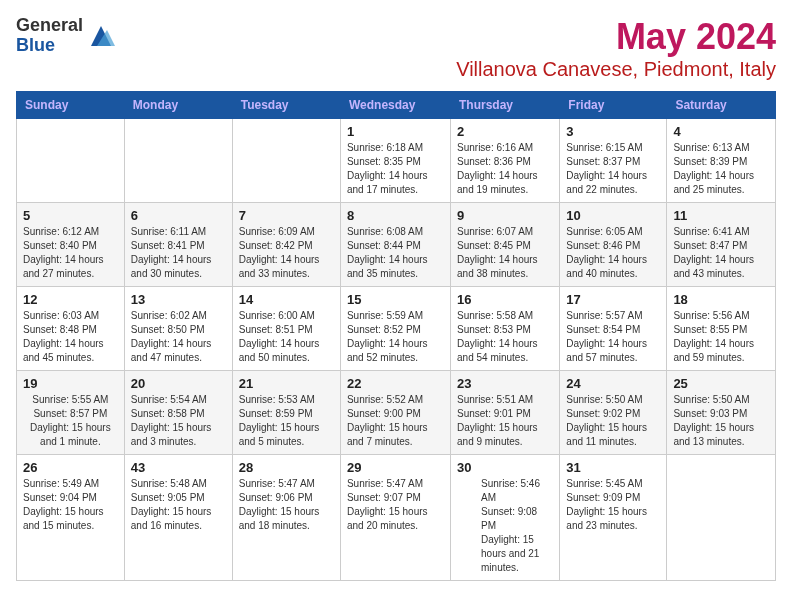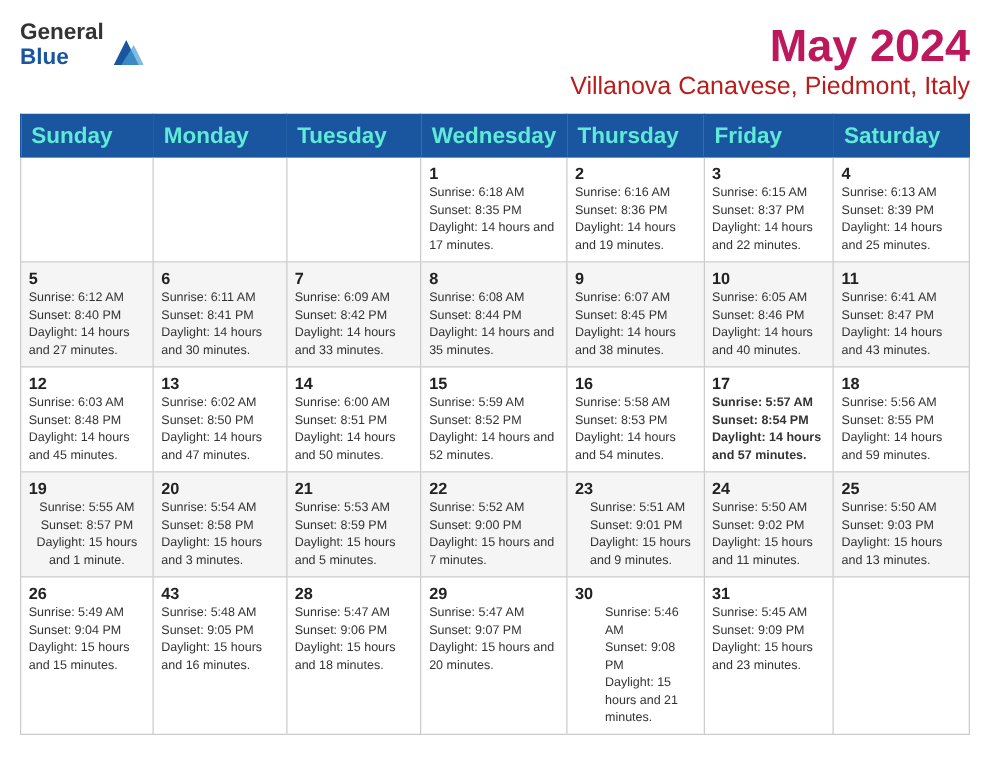--- a/index.html
+++ b/index.html
@@ -11,21 +11,21 @@
       padding: 16px;
     }
     .header {
       display: flex;
       justify-content: space-between;
       align-items: flex-start;
       margin-bottom: 10px;
     }
     .logo {
       display: flex;
-      align-items: flex-end;
+      align-items: center;
     }
     .logo-text {
       display: flex;
       flex-direction: column;
       font-size: 18px;
       font-weight: bold;
       line-height: 1.1;
     }
     .logo-text .general { color: #333; }
     .logo-text .blue { color: #1a56a0; }
@@ -45,24 +45,24 @@
     .subtitle {
       font-size: 20px;
       color: #b91c1c;
     }
     .calendar {
       width: 100%;
       border-collapse: collapse;
     }
     .calendar thead tr th {
       background-color: #1a56a0;
-      color: #5eead4;
+      color: #c4b5fd;
       text-align: left;
       padding: 6px 8px;
-      font-size: 18px;
+      font-size: 12px;
       font-weight: bold;
       border: 1px solid #1a56a0;
     }
     .calendar tbody tr td {
       border: 1px solid #ccc;
       vertical-align: top;
       padding: 5px 6px;
       width: 113px;
       min-height: 80px;
       font-size: 10.5px;
@@ -217,21 +217,21 @@
 Daylight: 14 hours and 52 minutes.</div>
         </td>
         <td>
           <span class="day-number">16</span>
           <div class="day-info" style="white-space: pre-line;">Sunrise: 5:58 AM
 Sunset: 8:53 PM
 Daylight: 14 hours and 54 minutes.</div>
         </td>
         <td>
           <span class="day-number">17</span>
-          <div class="day-info" style="white-space: pre-line; font-weight: bold;">Sunrise: 5:57 AM
+          <div class="day-info" style="white-space: pre-line;">Sunrise: 5:57 AM
 Sunset: 8:54 PM
 Daylight: 14 hours and 57 minutes.</div>
         </td>
         <td>
           <span class="day-number">18</span>
           <div class="day-info" style="white-space: pre-line;">Sunrise: 5:56 AM
 Sunset: 8:55 PM
 Daylight: 14 hours and 59 minutes.</div>
         </td>
       </tr>
@@ -255,21 +255,21 @@
 Daylight: 15 hours and 5 minutes.</div>
         </td>
         <td>
           <span class="day-number">22</span>
           <div class="day-info" style="white-space: pre-line;">Sunrise: 5:52 AM
 Sunset: 9:00 PM
 Daylight: 15 hours and 7 minutes.</div>
         </td>
         <td>
           <span class="day-number">23</span>
-          <div class="day-info" style="white-space: pre-line; margin-left: 12px;">Sunrise: 5:51 AM
+          <div class="day-info" style="white-space: pre-line;">Sunrise: 5:51 AM
 Sunset: 9:01 PM
 Daylight: 15 hours and 9 minutes.</div>
         </td>
         <td>
           <span class="day-number">24</span>
           <div class="day-info" style="white-space: pre-line;">Sunrise: 5:50 AM
 Sunset: 9:02 PM
 Daylight: 15 hours and 11 minutes.</div>
         </td>
         <td>

